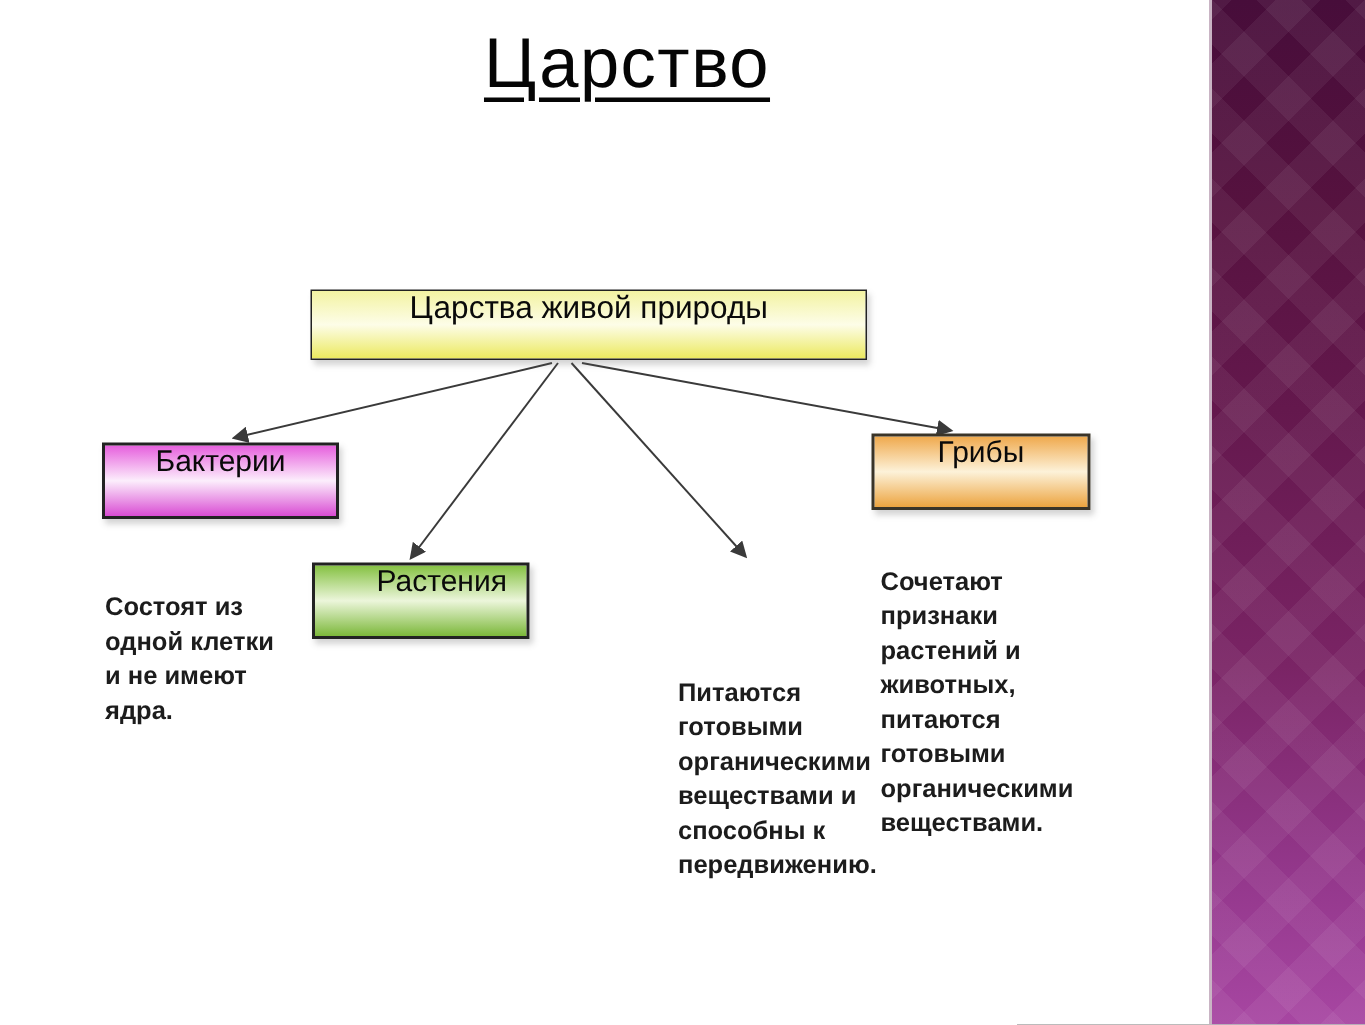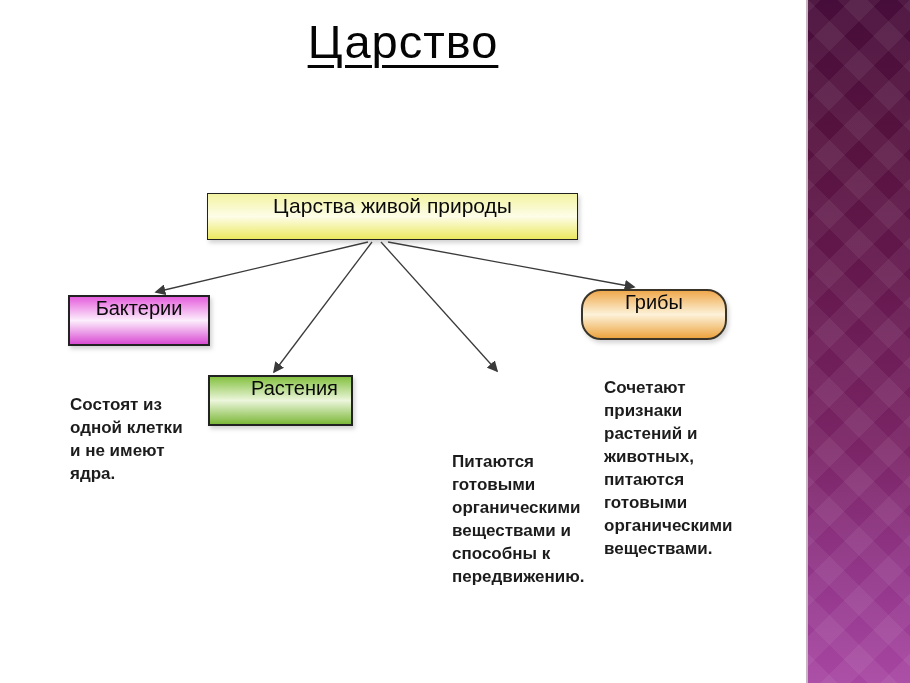--- a/index.html
+++ b/index.html
@@ -18,20 +18,21 @@
     width: 806px;
     margin: 0;
     text-align: center;
     font-size: 47px;
     font-weight: 500;
     color: #050505;
     text-decoration: underline;
     text-decoration-thickness: 3px;
     text-underline-offset: 7px;
     letter-spacing: 1px;
+    padding-left: 15px;
   }
   .arrows {
     position: absolute;
     left: 0; top: 0;
     width: 910px; height: 683px;
     pointer-events: none;
   }
   .node {
     position: absolute;
     border: 2px solid #222;
@@ -42,37 +43,37 @@
     box-shadow: 2px 3px 4px rgba(100,100,100,0.28);
     font-size: 20px;
     color: #0a0a0a;
     white-space: nowrap;
   }
   .root-node {
     left: 207px; top: 193px; width: 371px; height: 47px;
     font-size: 21px;
     border-width: 1.5px;
   }
-  .k-bacteria { left: 68px;  top: 295px; width: 142px; height: 51px; }
+  .k-bacteria { left: 68px;  top: 295px; width: 158px; height: 51px; }
   .k-plants   { left: 208px; top: 375px; width: 145px; height: 51px; padding-left: 28px; }
   .k-animals  { left: 437px; top: 373px; width: 142px; height: 51px; border-color: #1d2d6b; }
   .k-fungi    { left: 581px; top: 289px; width: 146px; height: 51px; border-color: #3a3428; }
   .desc {
     position: absolute;
     font-size: 17px;
     font-weight: bold;
     line-height: 23px;
     color: #1c1c1c;
     white-space: pre-line;
     width: 160px;
   }
   .d-bacteria { left: 70px;  top: 393px; }
   .d-plants   { left: 219px; top: 443px; }
   .d-animals  { left: 452px; top: 450px; }
-  .d-fungi    { left: 604px; top: 376px; }
+  .d-fungi    { left: 587px; top: 376px; }
   .stripe {
     position: absolute;
     right: 0; top: 0;
     width: 104px; height: 683px;
     border-left: 2px solid #c9b4c4;
     box-sizing: border-box;
     background:
       repeating-linear-gradient(45deg,  rgba(255,255,255,0.055) 0 21px, rgba(255,255,255,0) 21px 42px),
       repeating-linear-gradient(-45deg, rgba(255,255,255,0.055) 0 21px, rgba(255,255,255,0) 21px 42px),
       linear-gradient(180deg, #470d3a 0%, #56123f 20%, #64184d 40%, #7a2465 65%, #93378b 85%, #a746a2 100%);
@@ -100,21 +101,21 @@
   <div class="node root-node" style="background: linear-gradient(rgb(243, 243, 162) 0%, rgb(253, 253, 232) 50%, rgb(235, 233, 94) 100%);">
     <span>Царства живой природы</span>
   </div>
 
   <div class="node k-bacteria" style="background: linear-gradient(rgb(230, 95, 221) 0%, rgb(252, 238, 252) 50%, rgb(217, 76, 211) 100%);">
     <span>Бактерии</span>
   </div>
   <div class="node k-plants" style="background: linear-gradient(rgb(133, 193, 66) 0%, rgb(236, 246, 219) 50%, rgb(124, 184, 58) 100%);">
     <span>Растения</span>
   </div>
-  <div class="node k-fungi" style="background: linear-gradient(rgb(239, 169, 77) 0%, rgb(253, 242, 217) 50%, rgb(236, 164, 64) 100%); border-radius: 20px;">
+  <div class="node k-fungi" style="background: linear-gradient(rgb(239, 169, 77) 0%, rgb(253, 242, 217) 50%, rgb(236, 164, 64) 100%);">
     <span>Грибы</span>
   </div>
 
   <div class="desc d-bacteria">Состоят из
 одной клетки
 и не имеют
 ядра.</div>
   <div class="desc d-animals">Питаются
 готовыми
 органическими

